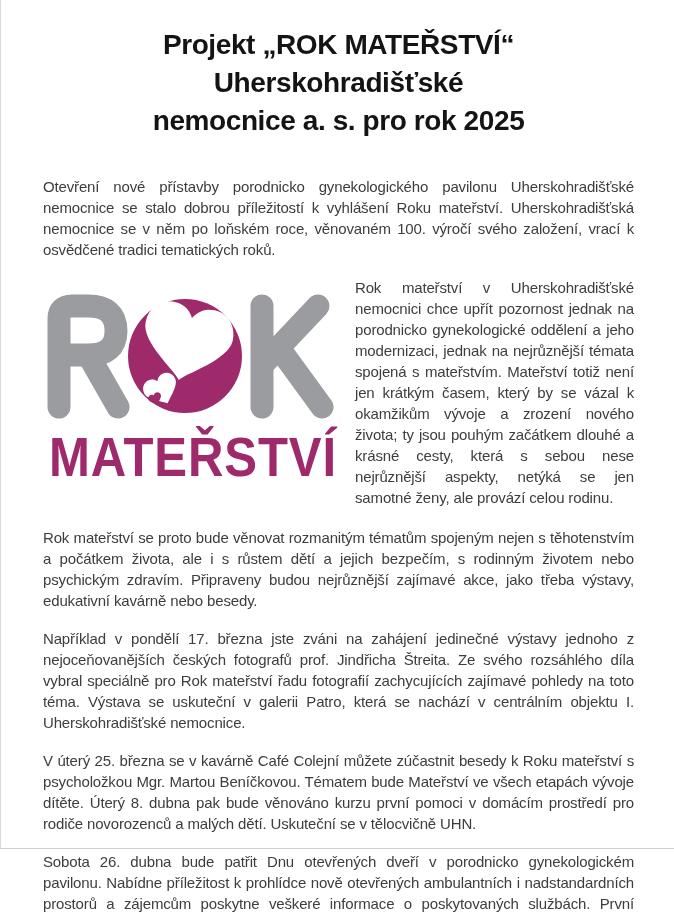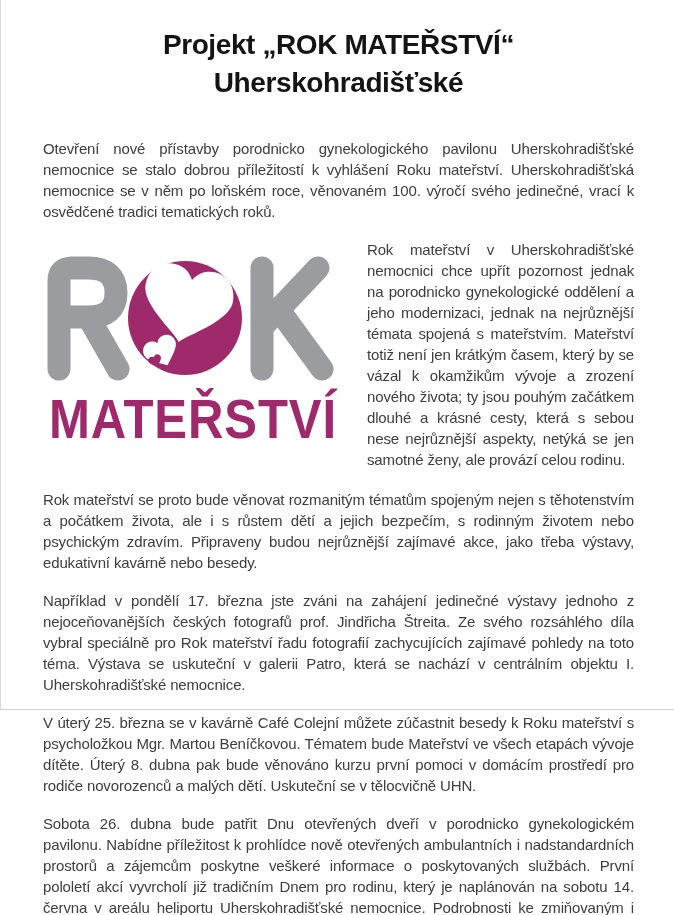--- a/index.html
+++ b/index.html
@@ -9,21 +9,21 @@
     --title:#141414;
   }
   *{margin:0;padding:0;box-sizing:border-box;}
   html,body{background:#ffffff;}
   body{
     width:674px;height:915px;
     font-family:"Liberation Sans", sans-serif;
     position:relative;overflow:hidden;
   }
   .page{
-    width:674px;height:710px;
+    width:674px;height:849px;
     background:#ffffff;
     border-left:1px solid #d9d9d9;
     border-bottom:1px solid #cfcfcf;
     padding:26px 40px 20px 42px;
   }
   h1.title{
     color:var(--title);
     font-size:28px;
     font-weight:700;
     text-align:center;
@@ -40,21 +40,21 @@
     margin-bottom:17px;
   }
   .logo-row{
     display:flex;
     align-items:flex-start;
     margin-bottom:2px;
   }
   .logo{
     flex:0 0 300px;
     width:300px;
-    margin:12px 24px 0 0;
+    margin:12px 12px 0 0;
   }
   .logo svg{display:block;width:300px;height:200px;}
   .logo-row p.para{
     flex:1 1 auto;
   }
   .stroke-letter{
     fill:none;
     stroke:var(--gray);
     stroke-width:23;
     stroke-linecap:round;
@@ -70,23 +70,23 @@
     font-weight:700;
     font-size:55px;
     letter-spacing:1px;
   }
 </style>
 </head>
 <body>
 
 <div class="page">
 
-  <h1 class="title"><span>Projekt „ROK MATEŘSTVÍ“ Uherskohradišťské</span><br></h1>
+  <h1 class="title"><span>Projekt „ROK MATEŘSTVÍ“ Uherskohradišťské</span><br><span>nemocnice a. s. pro rok 2025</span></h1>
 
-  <p class="para">Otevření nové přístavby porodnicko gynekologického pavilonu Uherskohradišťské nemocnice se stalo dobrou příležitostí k vyhlášení Roku mateřství. Uherskohradišťská nemocnice se v něm po loňském roce, věnovaném 100. výročí svého jedinečné, vrací k osvědčené tradici tematických roků.</p>
+  <p class="para">Otevření nové přístavby porodnicko gynekologického pavilonu Uherskohradišťské nemocnice se stalo dobrou příležitostí k vyhlášení Roku mateřství. Uherskohradišťská nemocnice se v něm po loňském roce, věnovaném 100. výročí svého založení, vrací k osvědčené tradici tematických roků.</p>
 
   <div class="logo-row">
 
     <div class="logo">
       <svg viewBox="0 0 300 200" xmlns="http://www.w3.org/2000/svg">
 
         <g>
           <path class="stroke-letter" d="M16,118 L16,30 Q16,17 29,17 L45,17 Q73,17 73,42 Q73,66 45,66 L18,66"></path>
           <path class="stroke-letter" d="M47,69 L75,118"></path>
         </g>

